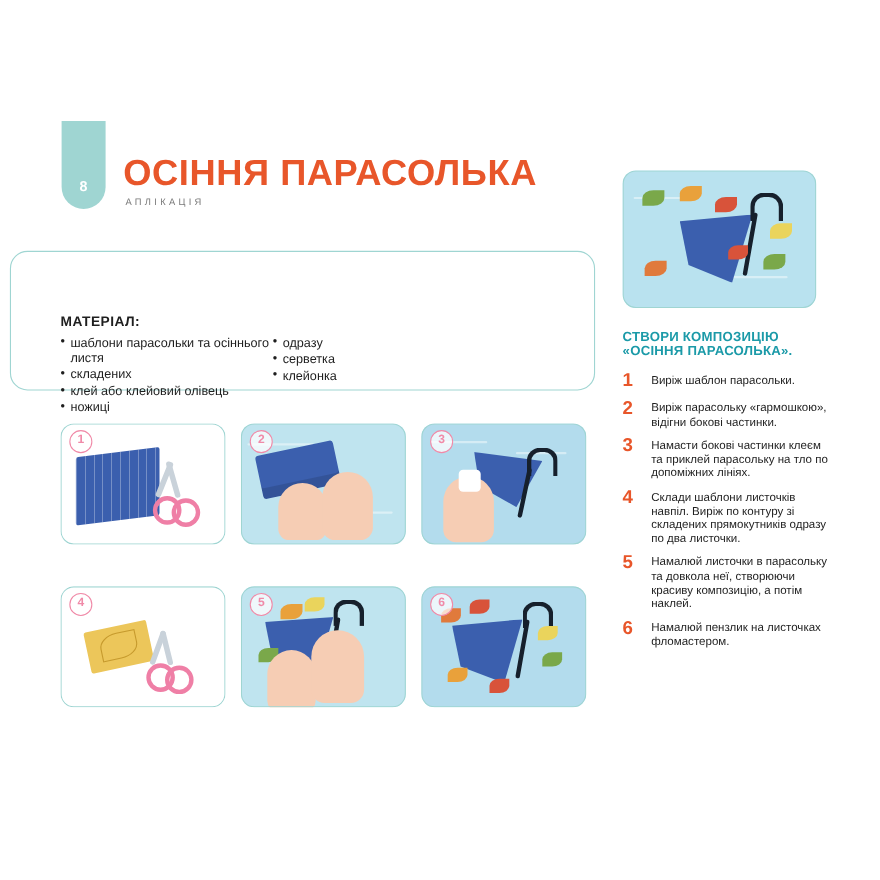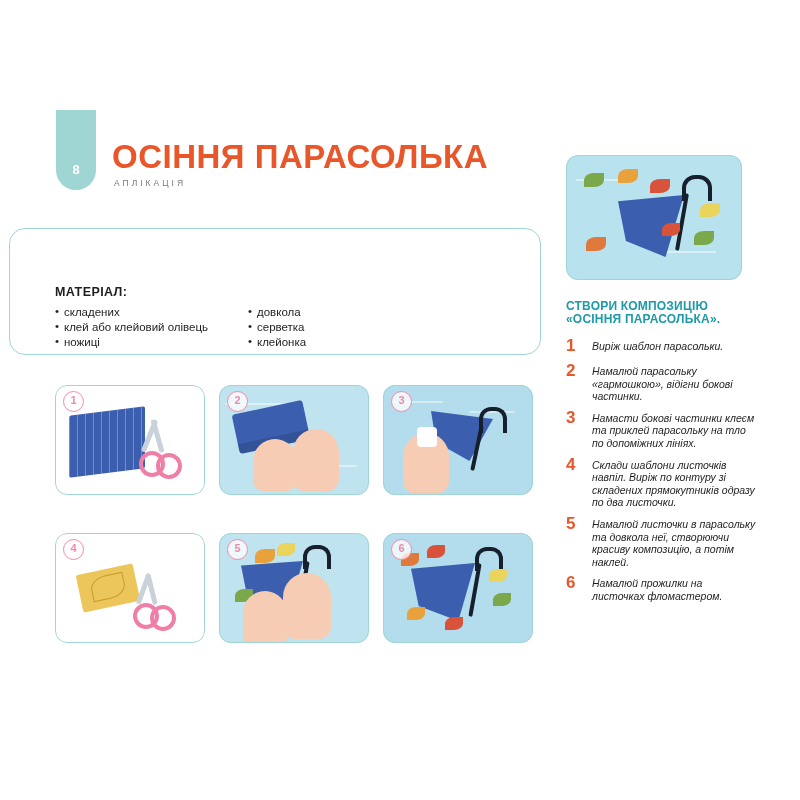--- a/index.html
+++ b/index.html
@@ -245,47 +245,47 @@
     left: 0;
     top: -4px;
     font-size: 17px;
     font-weight: bold;
     color: #e8562a;
   }
   .step-t {
     font-size: 10.5px;
     line-height: 12.6px;
     color: #1f1f1f;
-    font-style: italic;
   }
 </style>
 </head>
 <body>
 
 <div class="page">
 
   <div class="header">
     <div class="page-num-tab"></div>
     <div class="page-num">8</div>
     <div class="kicker">АПЛІКАЦІЯ</div>
     <div class="title">ОСІННЯ ПАРАСОЛЬКА</div>
   </div>
 
   <div class="materials">
     <div class="materials-title">МАТЕРІАЛ:</div>
     <div class="mat-col left">
       <ul>
+        <li>шаблони парасольки та осіннього листя</li>
         <li>складених</li>
         <li>клей або клейовий олівець</li>
         <li>ножиці</li>
       </ul>
     </div>
     <div class="mat-col right">
       <ul>
-        <li>довкола</li>
+        <li>одразу</li>
         <li>серветка</li>
         <li>клейонка</li>
       </ul>
     </div>
   </div>
 
   <div class="grid">
 
     <div class="cell c1">
       <div class="bg bg-white"></div>
@@ -397,33 +397,33 @@
 
   <div class="compose-title">СТВОРИ КОМПОЗИЦІЮ «ОСІННЯ ПАРАСОЛЬКА».</div>
 
   <div class="steps">
     <div class="step">
       <div class="step-n">1</div>
       <div class="step-t">Виріж шаблон парасольки.</div>
     </div>
     <div class="step">
       <div class="step-n">2</div>
-      <div class="step-t">Намалюй парасольку «гармошкою», відігни бокові частинки.</div>
+      <div class="step-t">Виріж парасольку «гармошкою», відігни бокові частинки.</div>
     </div>
     <div class="step">
       <div class="step-n">3</div>
       <div class="step-t">Намасти бокові частинки клеєм та приклей парасольку на тло по допоміжних лініях.</div>
     </div>
     <div class="step">
       <div class="step-n">4</div>
       <div class="step-t">Склади шаблони листочків навпіл. Виріж по контуру зі складених прямокутників одразу по два листочки.</div>
     </div>
     <div class="step">
       <div class="step-n">5</div>
       <div class="step-t">Намалюй листочки в парасольку та довкола неї, створюючи красиву композицію, а потім наклей.</div>
     </div>
     <div class="step">
       <div class="step-n">6</div>
-      <div class="step-t">Намалюй прожилки на листочках фломастером.</div>
+      <div class="step-t">Намалюй пензлик на листочках фломастером.</div>
     </div>
   </div>
 
 </div>
 
 </body></html>

